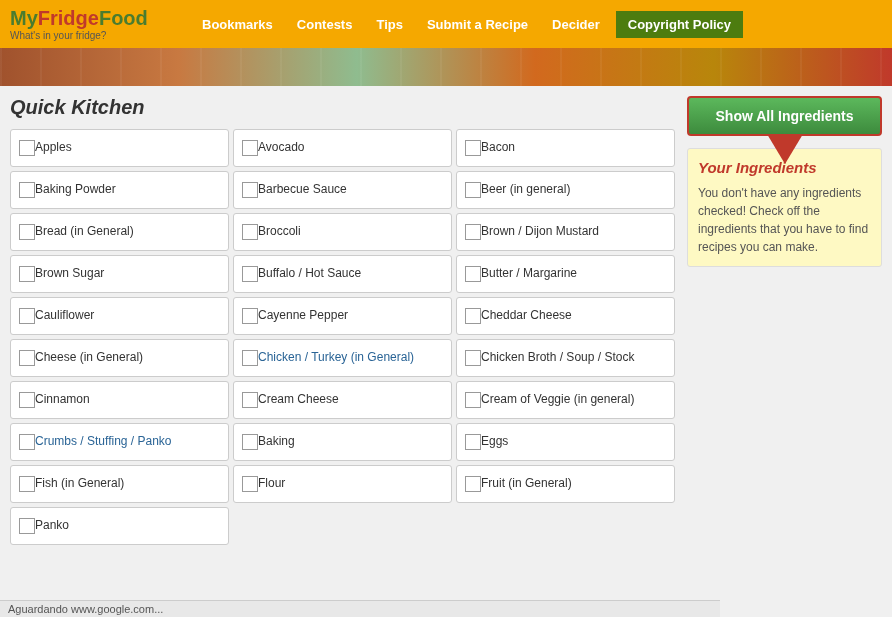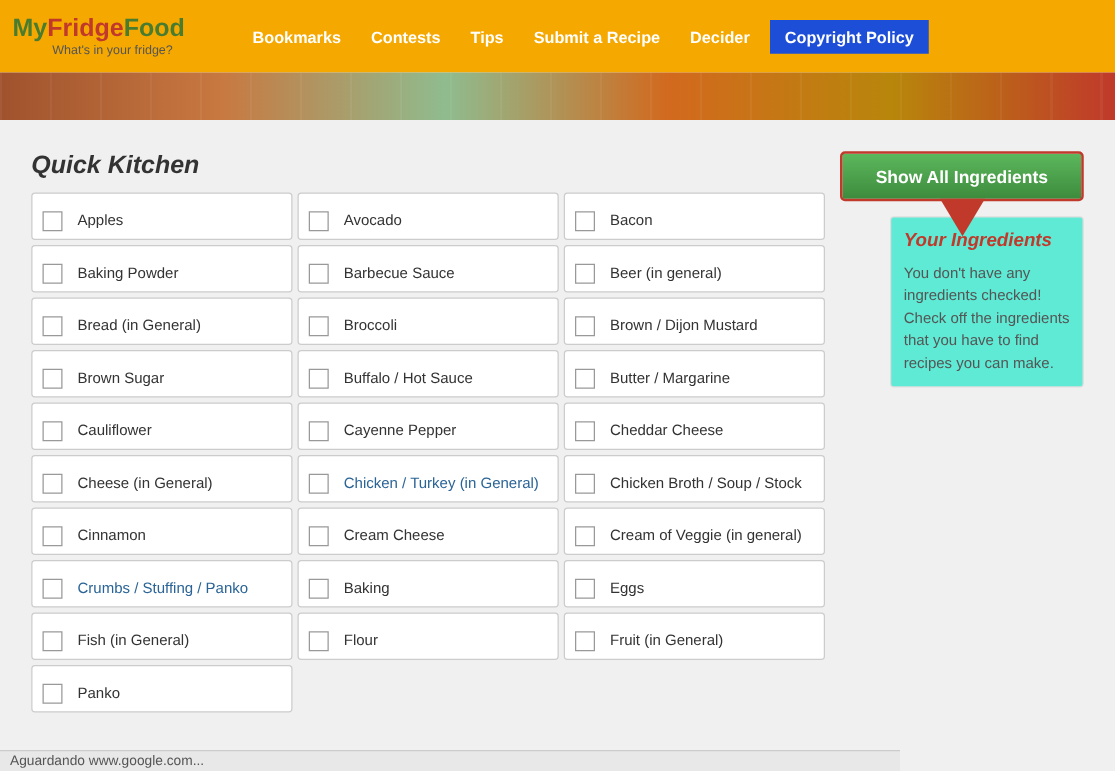--- a/index.html
+++ b/index.html
@@ -9,56 +9,55 @@
       background: #f0f0f0;
       width: 892px;
     }
 
     
     .header {
       background: #f5a800;
       display: flex;
       align-items: center;
       padding: 0 10px;
-      height: 58px;
+      height: 48px;
     }
     .logo-area {
       margin-right: 20px;
       min-width: 160px;
     }
     .logo-title {
       font-size: 20px;
       font-weight: bold;
       color: #333;
       font-family: Arial, sans-serif;
     }
     .logo-title span.my { color: #4a7c2f; }
     .logo-title span.fridge { color: #c0392b; }
     .logo-title span.food { color: #4a7c2f; }
     .logo-subtitle {
       font-size: 10px;
       color: #555;
-      text-align: center;
     }
     .nav {
       display: flex;
       align-items: flex-start;
       gap: 0;
       flex: 1;
     }
     .nav-item {
       color: white;
       font-size: 13px;
       font-weight: bold;
       padding: 6px 12px;
       cursor: pointer;
       text-decoration: none;
     }
     .nav-item.red-bg {
-      background: #1d4ed8;
+      background: #4d7c0f;
       margin-left: 4px;
     }
 
     
     .hero-strip {
       width: 100%;
       height: 38px;
       background: linear-gradient(to right, #a0522d, #c87941, #8fbc8f, #d2691e, #b8860b, #c0392b);
       overflow: hidden;
       position: relative;
@@ -66,21 +65,21 @@
     .hero-strip::after {
       content: '';
       position: absolute;
       top: 0; left: 0; right: 0; bottom: 0;
       background: repeating-linear-gradient(90deg, rgba(255,255,255,0.05) 0px, rgba(255,255,255,0.05) 2px, transparent 2px, transparent 40px);
     }
 
     
     .main-container {
       display: flex;
-      padding: 25px;
+      padding: 10px;
       gap: 12px;
       background: #f0f0f0;
     }
 
     
     .content-area {
       flex: 1;
     }
     .page-title {
       font-size: 20px;
@@ -95,22 +94,22 @@
       display: grid;
       grid-template-columns: repeat(3, 1fr);
       gap: 4px;
     }
     .ingredient-item {
       background: white;
       border: 1px solid #ccc;
       border-radius: 3px;
       padding: 6px 8px;
       display: flex;
-      align-items: flex-end;
-      gap: 12px;
+      align-items: center;
+      gap: 0;
       cursor: pointer;
       min-height: 38px;
     }
     .ingredient-checkbox {
       width: 16px;
       height: 16px;
       border: 1px solid #999;
       background: white;
       flex-shrink: 0;
       cursor: pointer;
@@ -138,25 +137,24 @@
       font-weight: bold;
       padding: 10px 8px;
       border: 2px solid #c0392b;
       border-radius: 4px;
       cursor: pointer;
       text-align: center;
       margin-bottom: 12px;
     }
 
     .your-ingredients-box {
-      background: #5eead4;
+      background: #fef9c3;
       border: 1px solid #ddd;
       padding: 10px;
       border-radius: 3px;
-      margin-left: 40px;
     }
     .your-ingredients-title {
       font-size: 15px;
       font-weight: bold;
       color: #c0392b;
       margin-bottom: 8px;
       font-style: italic;
     }
     .your-ingredients-text {
       font-size: 12px;

